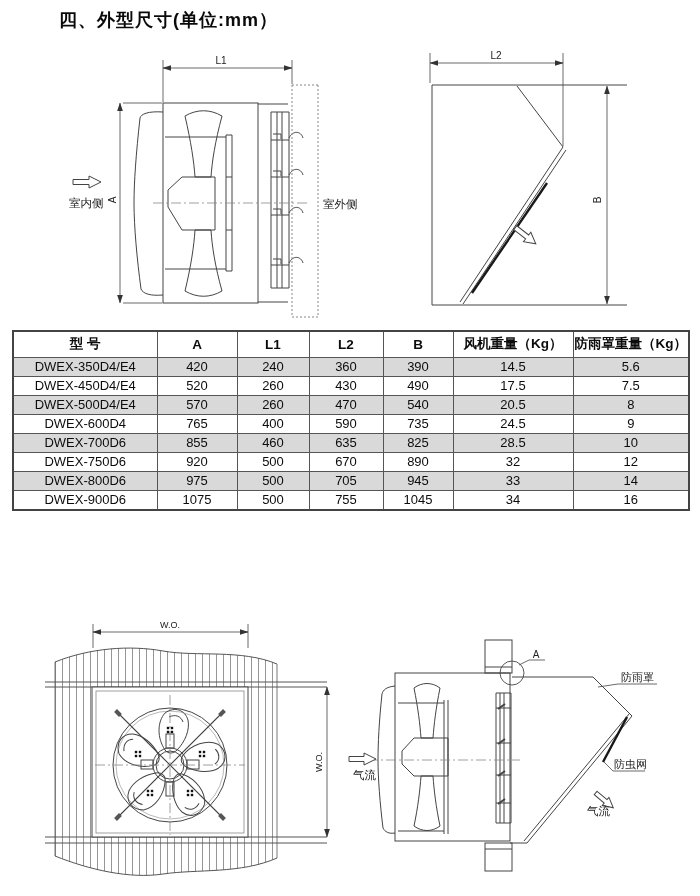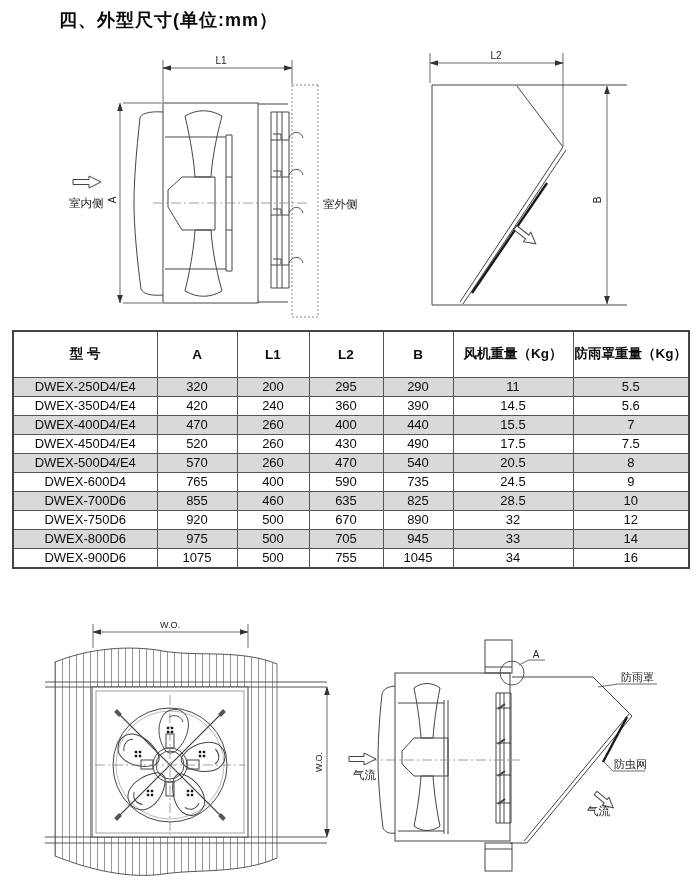--- a/index.html
+++ b/index.html
@@ -18,21 +18,21 @@
   .dims-table {
     position:absolute; left:12px; top:330px; width:676px;
     border-collapse:collapse; table-layout:fixed;
     border:2px solid #444;
   }
   .dims-table th, .dims-table td {
     border:1px solid #555; text-align:center; vertical-align:middle;
     font-size:13px; color:#0c0c0c; overflow:hidden; white-space:nowrap;
     padding:0;
   }
-  .dims-table th { height:46px; font-size:13.5px; font-weight:bold; background:#ffffff; }
+  .dims-table th { height:26px; font-size:13.5px; font-weight:bold; background:#ffffff; }
   .dims-table td { height:18px; line-height:18px; }
   .dims-table tbody tr:nth-child(odd)  { background:var(--stripe,#d9d9d9); }
   .dims-table tbody tr:nth-child(even) { background:#ffffff; }
 </style>
 </head>
 <body>
 
 <div class="page">
 
   <div class="title">四、外型尺寸(单位:mm）</div>
@@ -123,45 +123,27 @@
           <th>A</th>
           <th>L1</th>
           <th>L2</th>
           <th>B</th>
           <th>风机重量（Kg）</th>
           <th>防雨罩重量（Kg）</th>
         </tr>
     </thead>
     <tbody>
         <tr>
-          <td>DWEX-250D4/E4</td>
-          <td>320</td>
-          <td>200</td>
-          <td>295</td>
-          <td>290</td>
-          <td>11</td>
-          <td>5.5</td>
-        </tr>
-        <tr>
           <td>DWEX-350D4/E4</td>
           <td>420</td>
           <td>240</td>
           <td>360</td>
           <td>390</td>
           <td>14.5</td>
           <td>5.6</td>
-        </tr>
-        <tr>
-          <td>DWEX-400D4/E4</td>
-          <td>470</td>
-          <td>260</td>
-          <td>400</td>
-          <td>440</td>
-          <td>15.5</td>
-          <td>7</td>
         </tr>
         <tr>
           <td>DWEX-450D4/E4</td>
           <td>520</td>
           <td>260</td>
           <td>430</td>
           <td>490</td>
           <td>17.5</td>
           <td>7.5</td>
         </tr>

